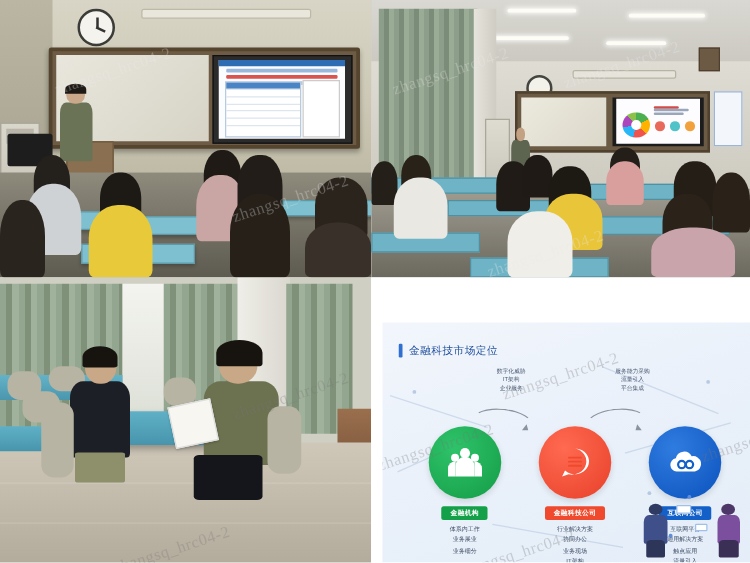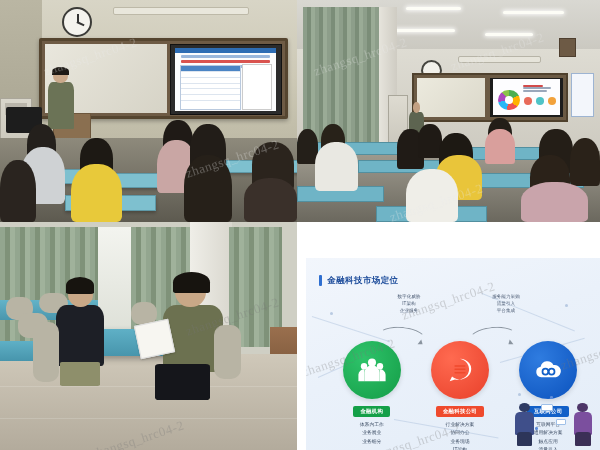--- a/index.html
+++ b/index.html
@@ -167,21 +167,21 @@
   .slideWrap{position:absolute;left:0;top:0;right:0;bottom:0;background:#fff;}
   .slideBody{position:absolute;left:3%;top:16%;right:0;bottom:0%;
     background:linear-gradient(160deg,#f2f6fc 0%,#eaf1fa 45%,#e4edf8 100%);
     overflow:hidden;}
   .netline{position:absolute;background:rgba(150,175,210,.35);height:1px;
     transform-origin:left center;}
   .netdot{position:absolute;width:3px;height:3px;border-radius:50%;
     background:rgba(150,175,210,.6);}
   .slideTitleRow{position:absolute;left:4.5%;top:8.5%;display:flex;align-items:center;gap:5px;}
   .titleBar{width:3px;height:11px;background:#2f6fd0;border-radius:1px;}
-  .slideTitle{font-size:8.5px;font-weight:bold;color:#1f4e9c;letter-spacing:.4px;}
+  .slideTitle{font-size:8.5px;font-weight:normal;color:#1f4e9c;letter-spacing:.4px;}
   .annot{position:absolute;text-align:center;font-size:4.6px;color:#4a5a72;line-height:1.55;}
   .arc{position:absolute;border:1.1px solid #8a949f;border-bottom-color:transparent;
     border-left-color:transparent;border-right-color:transparent;border-radius:50%;}
   .arrowhead{position:absolute;width:0;height:0;border-left:3px solid transparent;
     border-right:3px solid transparent;border-bottom:4px solid #8a949f;}
   .node{position:absolute;width:58px;text-align:center;}
   .circ{width:58px;height:58px;border-radius:50%;display:flex;
     align-items:center;justify-content:center;position:relative;
     box-shadow:0 2px 5px rgba(0,0,0,.13);}
   .circ.green{background:radial-gradient(circle at 35% 30%,#2ec36a,#149c46);}

